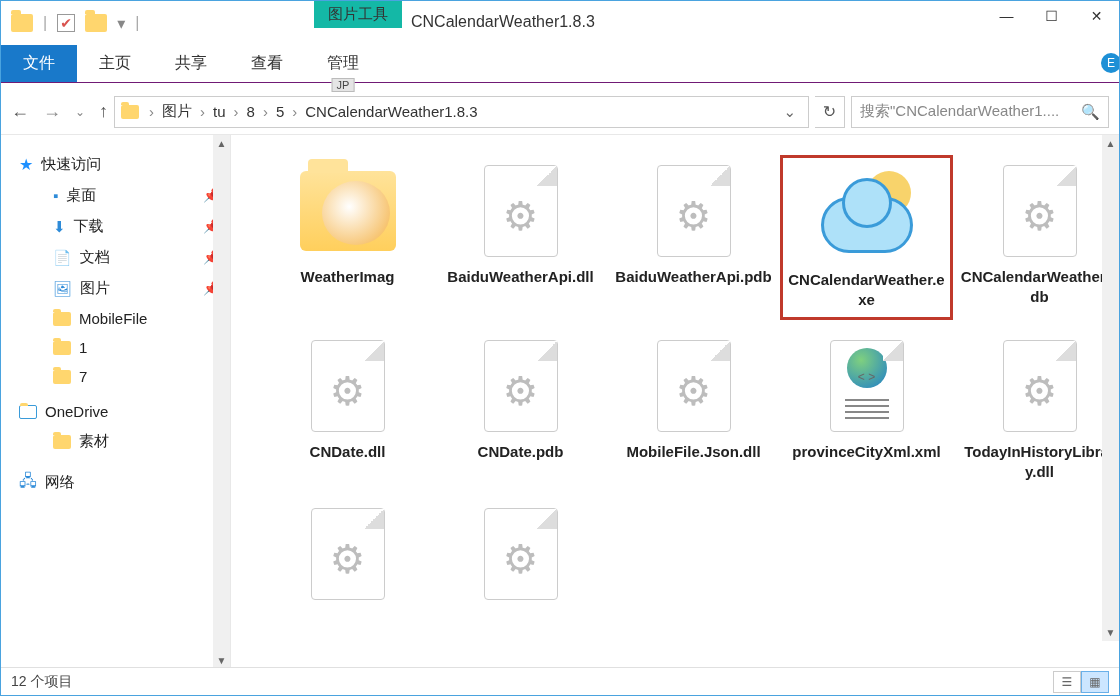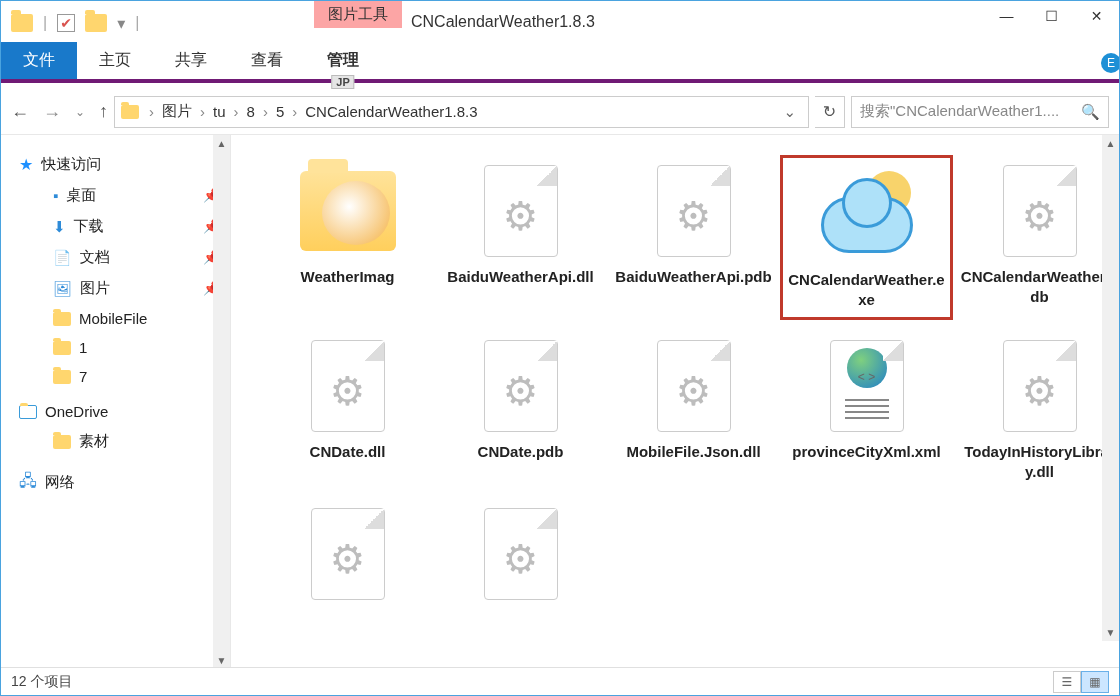--- a/index.html
+++ b/index.html
@@ -5,30 +5,30 @@
 * { box-sizing: border-box; margin: 0; padding: 0; font-family: "Microsoft YaHei", "Segoe UI", sans-serif; }
 body { width: 1120px; height: 696px; background: #fff; overflow: hidden; position: relative; border: 1px solid #4aa3df; }
 
 
 .titlebar { height: 44px; display: flex; align-items: center; position: relative; }
 .qat { display: flex; align-items: center; gap: 10px; padding-left: 10px; }
 .qat .folder-icon { width: 22px; height: 18px; background: #ffd66e; border-radius: 2px; position: relative; }
 .qat .folder-icon::before { content:""; position:absolute; top:-4px; left:0; width:10px; height:4px; background:#ffd66e; border-radius:2px 2px 0 0;}
 .qat .check-icon { width: 18px; height: 18px; border: 1px solid #999; display: flex; align-items: center; justify-content: center; color: #d9534f; font-size: 14px; }
 .qat .sep { color: #888; }
-.context-tab { position: absolute; left: 313px; top: 0; background: #fca5a5; padding: 4px 14px; font-size: 15px; color: #333; }
+.context-tab { position: absolute; left: 313px; top: 0; background: #14b8a6; padding: 4px 14px; font-size: 15px; color: #333; }
 .title-text { position: absolute; left: 410px; top: 12px; font-size: 16px; color: #333; }
 .win-controls { position: absolute; right: 0; top: 0; display: flex; }
 .win-controls div { width: 45px; height: 30px; display: flex; align-items: center; justify-content: center; font-size: 14px; color: #333; }
 
 
-.ribbon { height: 38px; display: flex; align-items: flex-end; border-bottom: 4px solid #701a75; position: relative; }
+.ribbon { height: 38px; display: flex; align-items: center; border-bottom: 1px solid #701a75; position: relative; }
 .file-tab { background: #1979ca; color: #fff; padding: 8px 22px; font-size: 16px; }
 .rtab { padding: 8px 22px; font-size: 16px; color: #333; }
-.rtab.manage { position: relative; font-weight: bold; }
+.rtab.manage { position: relative; }
 .jp-badge { position:absolute; bottom:-10px; left:50%; transform:translateX(-50%); background:#e5e5e5; border:1px solid #bbb; font-size:11px; padding:0 4px; color:#444; }
 .ribbon-expand { position:absolute; right:10px; top:10px; color:#666; font-size:12px; }
 .help-badge { position:absolute; right:-2px; top:8px; width:20px; height:20px; border-radius:50%; background:#1e90d6; color:#fff; font-size:12px; display:flex; align-items:center; justify-content:center; }
 
 
 .navbar { height: 46px; display: flex; align-items: center; padding: 0 10px; gap: 6px; border-bottom: 1px solid #e8e8e8; margin-top:6px;}
 .nav-arrows { display: flex; align-items: center; gap: 14px; font-size: 18px; color: #888; }
 .nav-arrows .enabled { color: #555; }
 .addr { flex: 1; border: 1px solid #ccc; height: 32px; display: flex; align-items: center; padding: 0 6px; font-size: 15px; color: #333; gap: 2px; }
 .addr .crumb { padding: 0 4px; }

